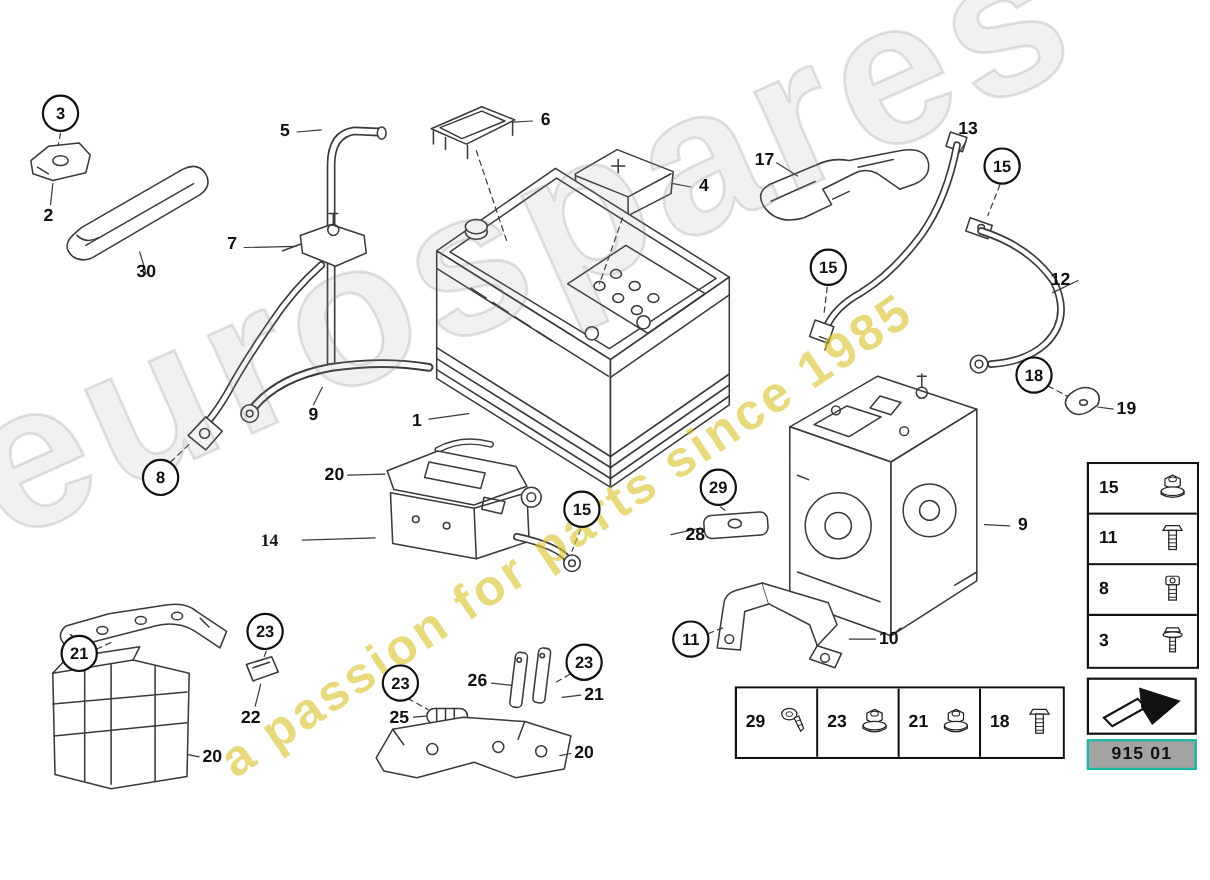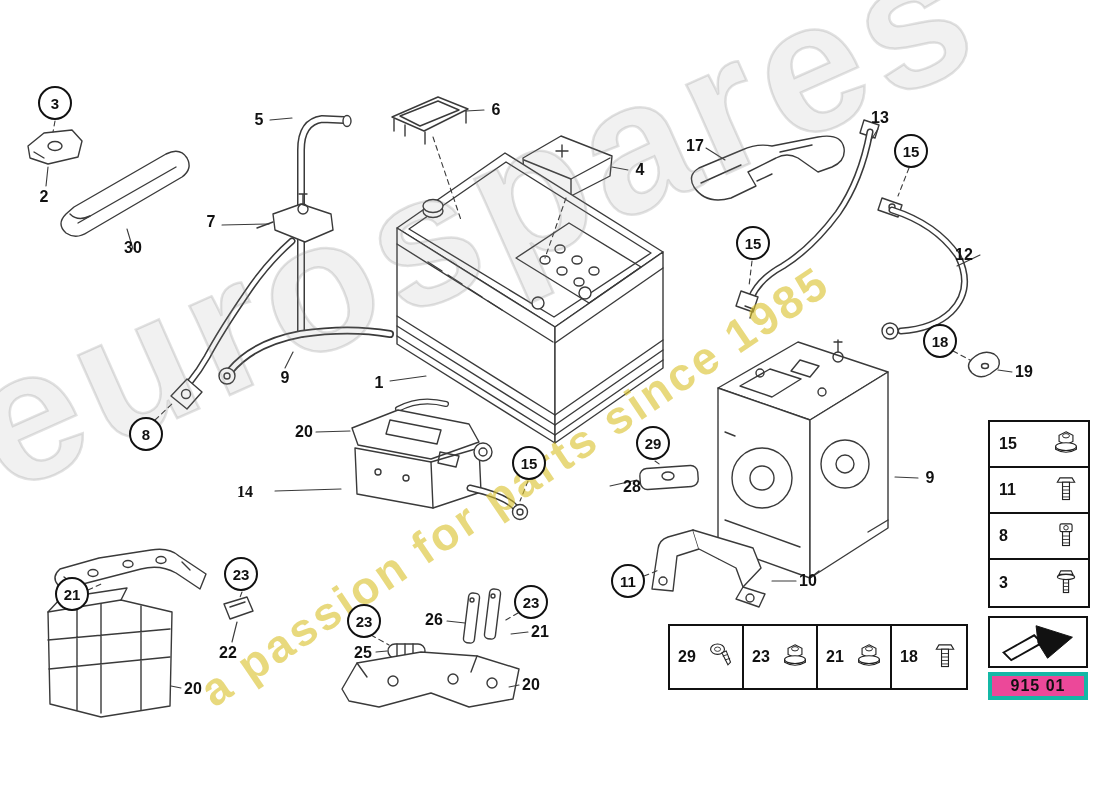--- a/index.html
+++ b/index.html
@@ -39,21 +39,21 @@
   .row-num { font-weight:bold; font-size:16px; color:#111; }
   .ficon svg { width:26px; height:30px; display:block; }
 
   .bottom-table { position:absolute; left:668px; top:624px; z-index:5; display:flex; background:#fff; border:2px solid #111; }
   .bottom-cell { width:74px; height:62px; display:flex; align-items:center; justify-content:space-between;
                  padding:0 8px; border-right:2px solid #111; background:#fff; }
   .bottom-cell:last-child { border-right:none; }
 
   .code-box { position:absolute; left:988px; top:616px; z-index:5; width:100px; }
   .code-icon { height:52px; border:2px solid #111; background:#fff; display:flex; align-items:center; justify-content:center; }
-  .code-label { margin-top:4px; height:28px; border:4px solid #14b8a6; background:#ec4899;
+  .code-label { margin-top:4px; height:28px; border:2px solid #14b8a6; background:#a3a3a3;
                 display:flex; align-items:center; justify-content:center;
                 font-weight:bold; font-size:16px; letter-spacing:1px; color:#111; }
 </style>
 </head>
 <body>
 
 <div class="stage">
 
   <svg class="art" width="1100" height="800" viewBox="0 0 1100 800">
     <g stroke="#3a3a3a" stroke-width="1.4" fill="none" stroke-linecap="round" stroke-linejoin="round">

